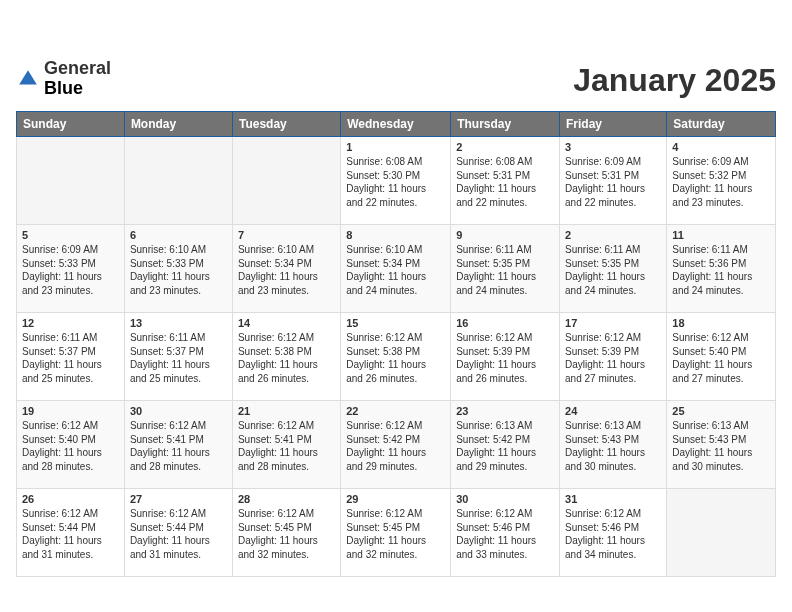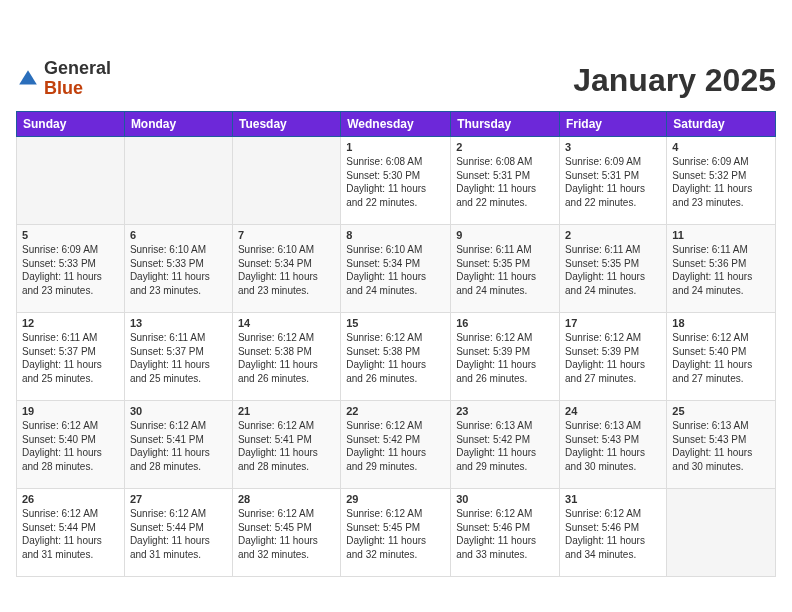--- a/index.html
+++ b/index.html
@@ -21,21 +21,21 @@
       align-items: center;
     }
     .logo-text {
       display: flex;
       flex-direction: column;
       font-size: 18px;
       font-weight: bold;
       line-height: 1.1;
     }
     .logo-general { color: #333; }
-    .logo-blue { color: #c2410c; }
+    .logo-blue { color: #000000; }
     .logo-icon {
       width: 24px;
       height: 24px;
       margin-right: 4px;
     }
     .title-block {
       text-align: right;
       margin-top: 46px;
     }
     .month-title {
@@ -46,21 +46,21 @@
     .location {
       font-size: 16px;
       color: #555;
     }
     .calendar {
       width: 100%;
       border-collapse: collapse;
       border: 1px solid #ccc;
     }
     .calendar th {
-      background-color: #6d28d9;
+      background-color: #737373;
       color: #fff;
       font-size: 12px;
       font-weight: bold;
       padding: 5px 6px;
       text-align: left;
       border: 1px solid #1e5a9e;
     }
     .calendar td {
       vertical-align: top;
       padding: 4px 5px;

